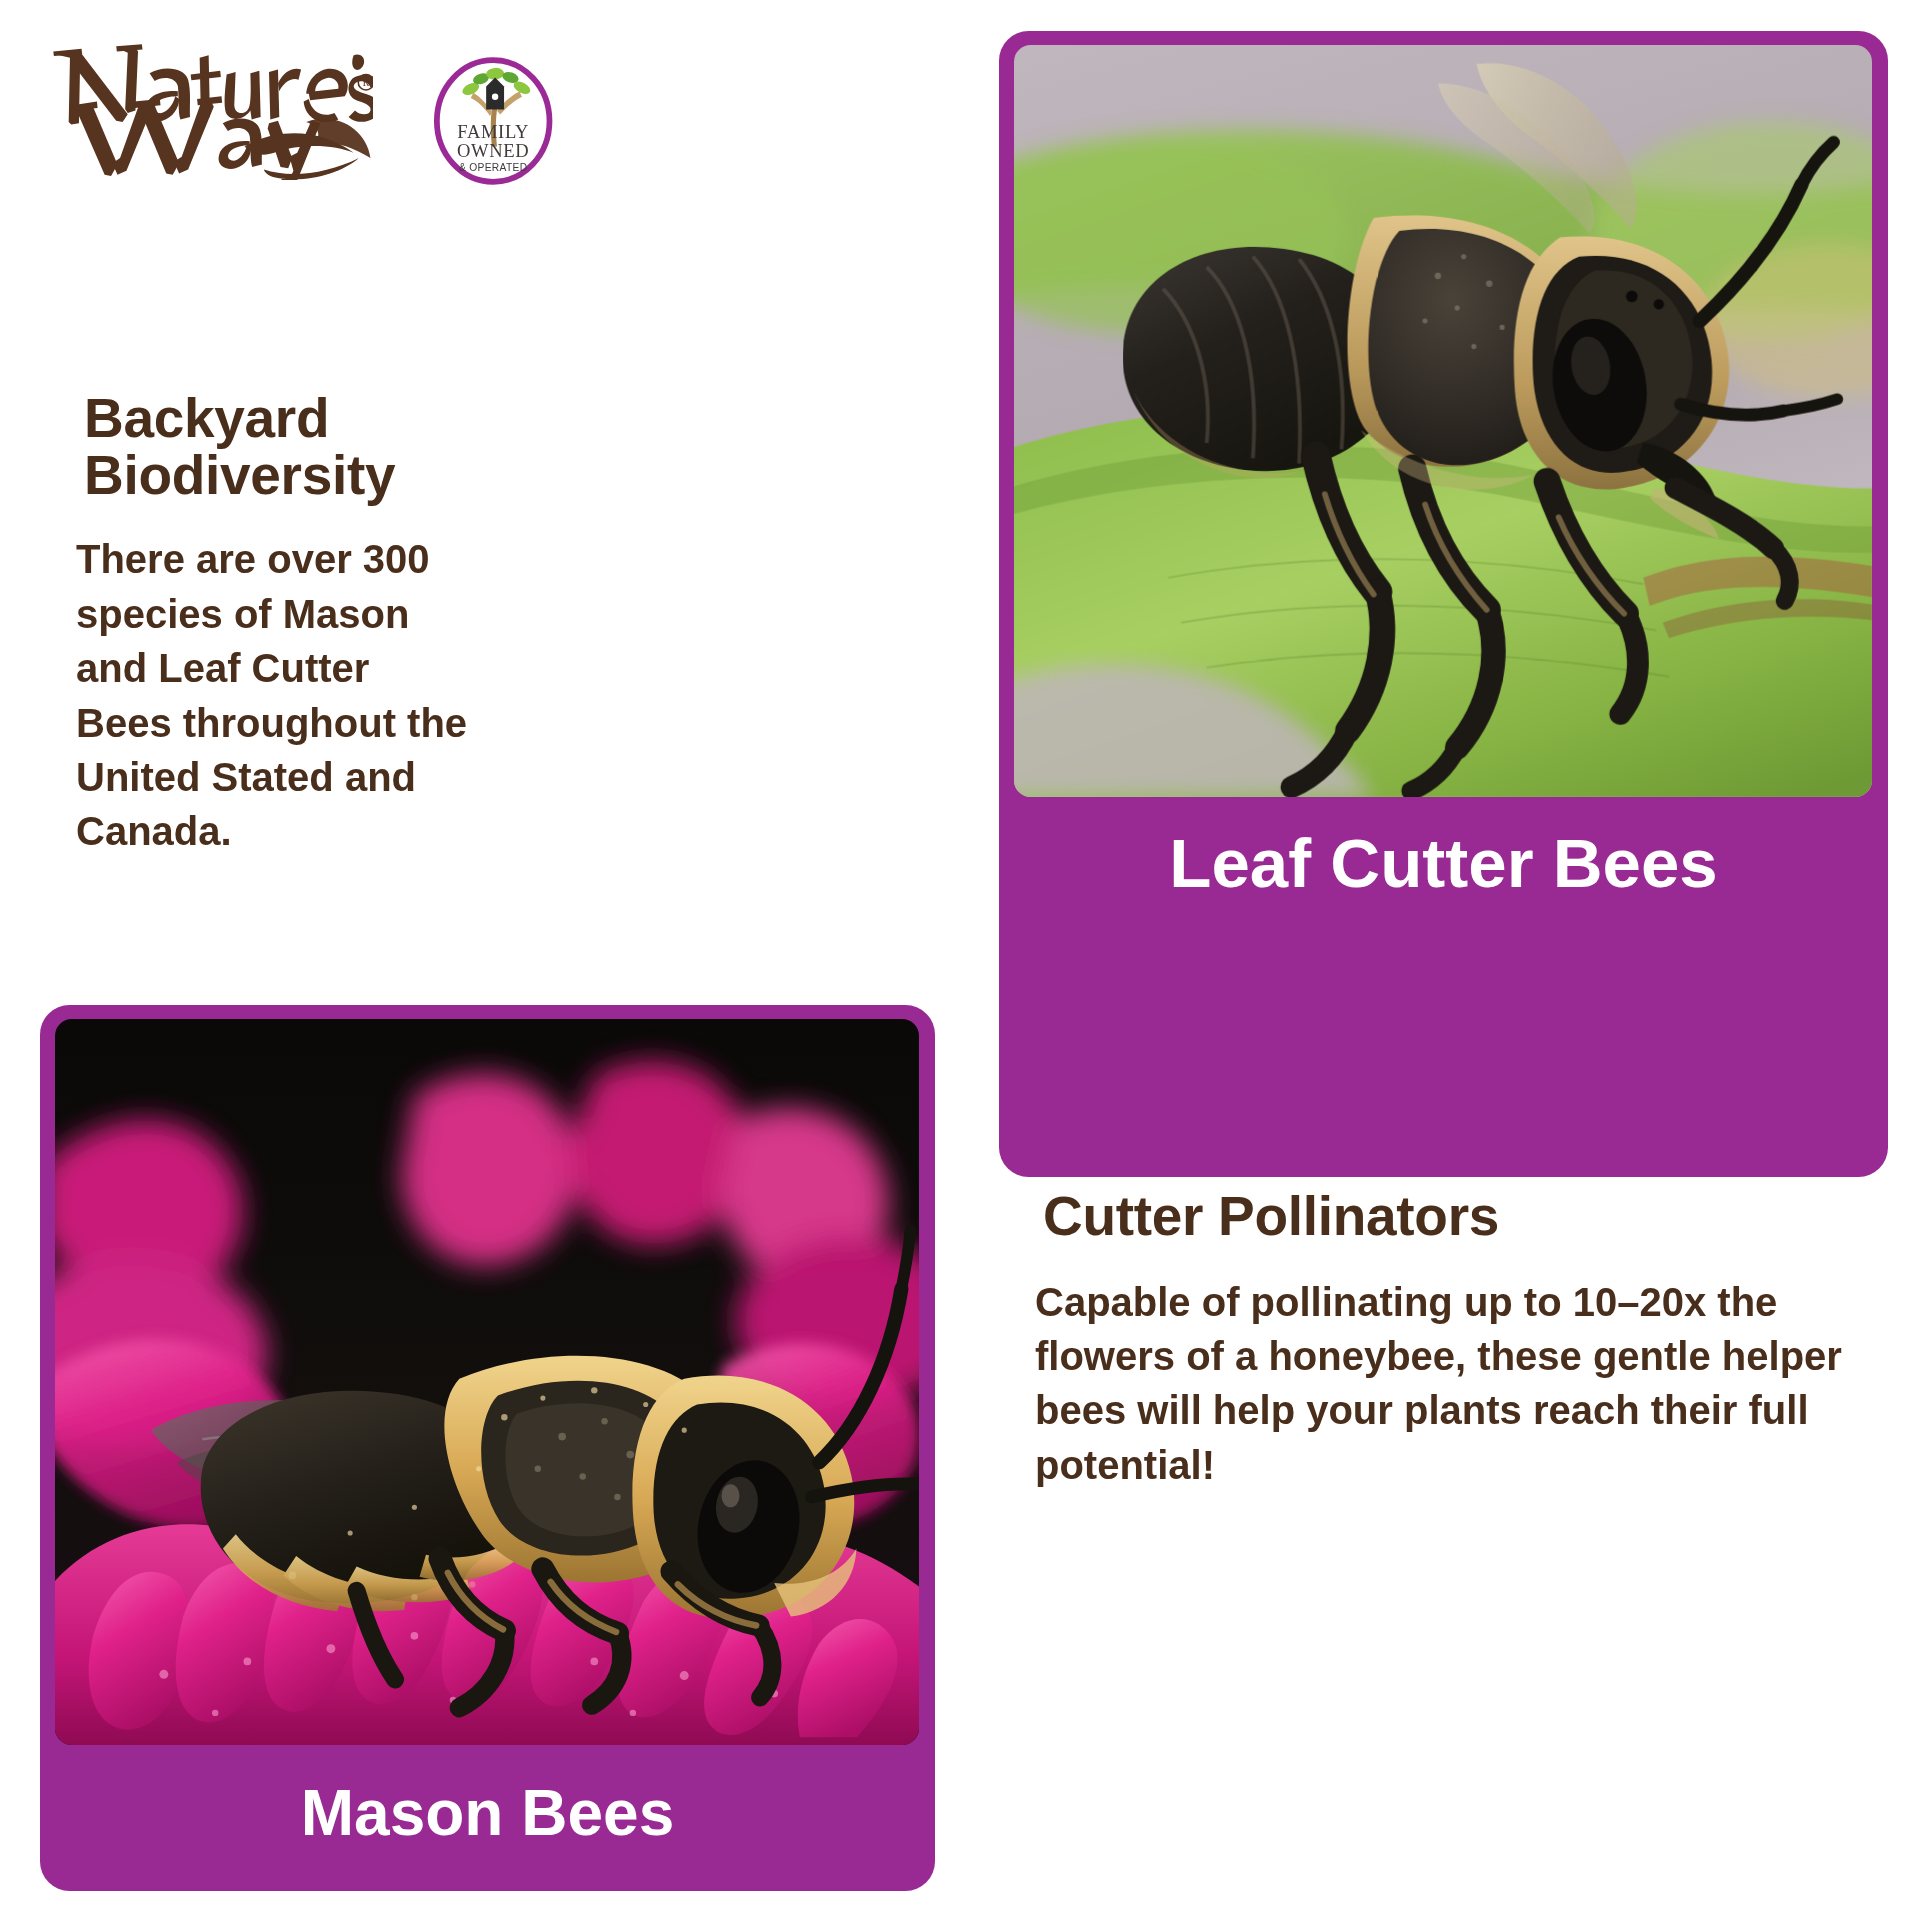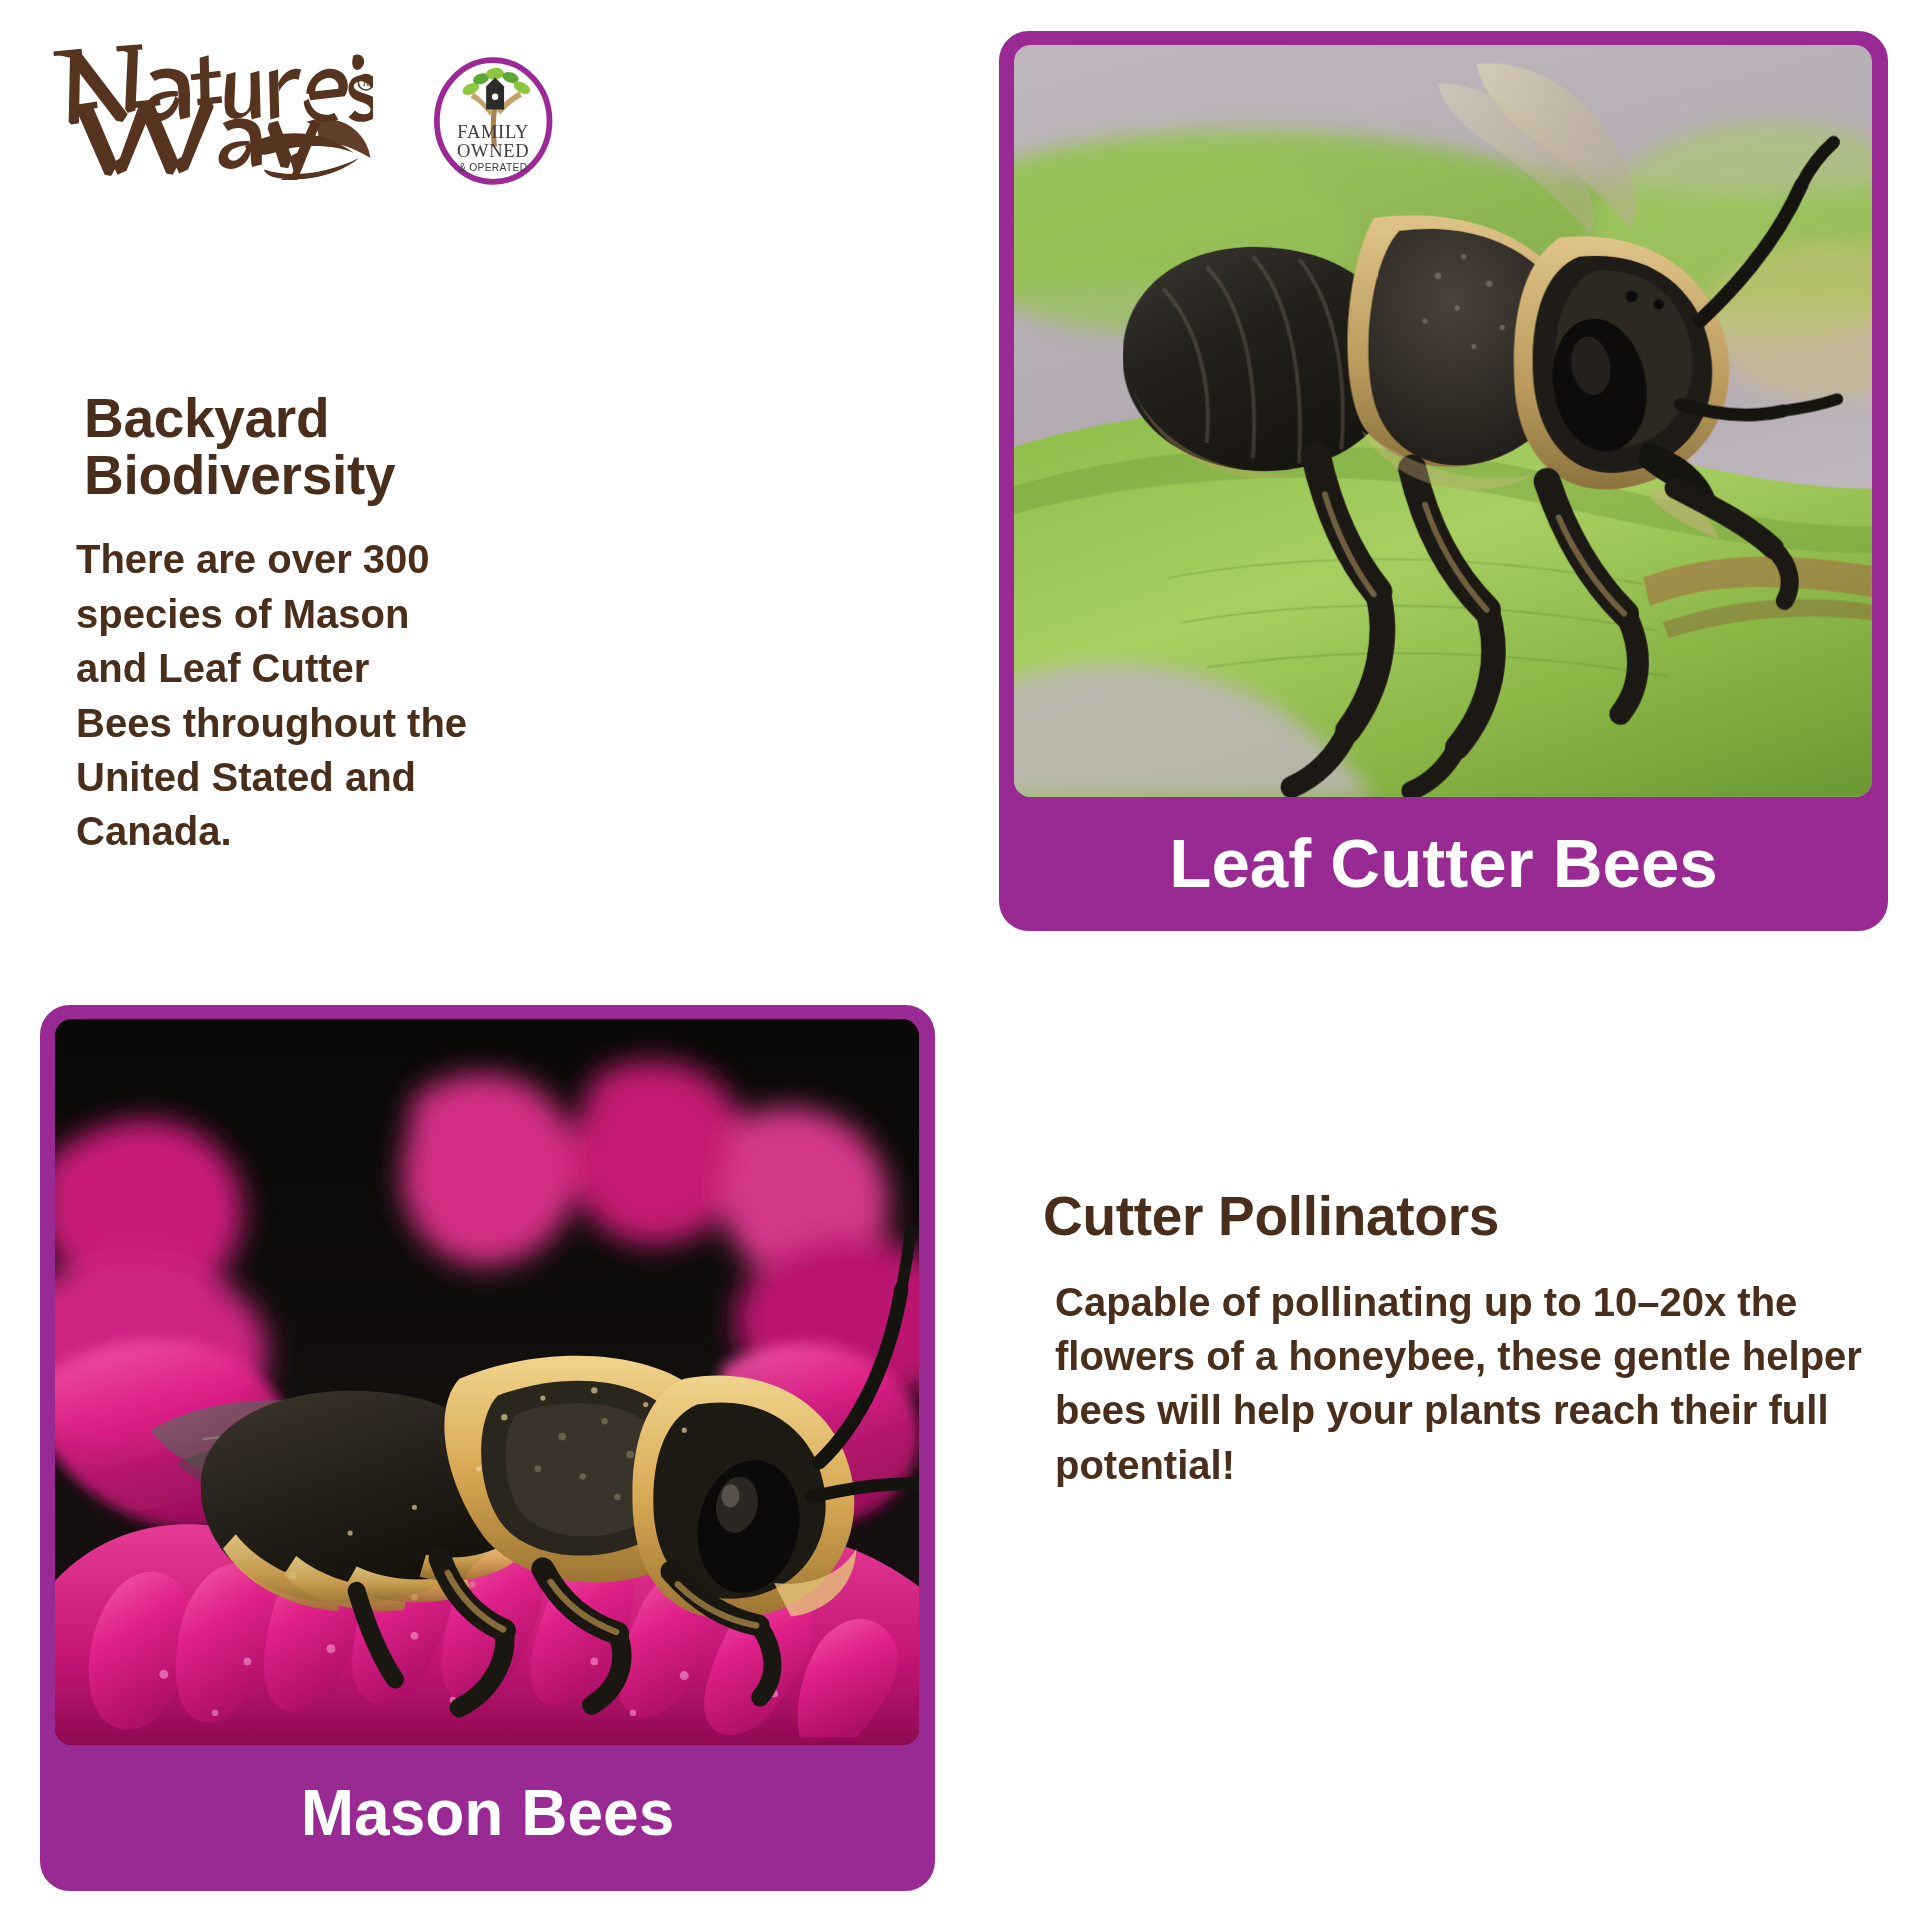--- a/index.html
+++ b/index.html
@@ -37,21 +37,21 @@
   .headline.h-right{font-size:55px;}
 
   .bodytext{
     font-weight:700;
     color:#4a2e1c;
     line-height:1.36;
     margin:0;
     font-stretch:condensed;
   }
   .bodytext.b-left{font-size:40px;margin-top:28px;width:398px;}
-  .bodytext.b-right{font-size:40px;margin-top:29.5px;width:828px;margin-left:20px;}
+  .bodytext.b-right{font-size:40px;margin-top:29.5px;width:828px;}
 
   
   .card{
     position:absolute;
     background:#992a93;
     border-radius:29.5px;
     box-shadow:0 0 0 0 rgba(0,0,0,0);
     overflow:hidden;
   }
   .card-photo{
@@ -64,21 +64,21 @@
     left:0;right:0;
     text-align:center;
     color:#ffffff;
     font-weight:700;
     font-stretch:condensed;
     letter-spacing:0px;
     line-height:1;
   }
 
   
-  #card-leaf{left:999px;top:31px;width:889px;height:900px;}
+  #card-leaf{left:999px;top:31px;width:889px;height:1146px;}
   #photo-leaf{left:15.4px;top:14px;width:858px;height:752px;}
   #cap-leaf{top:798px;font-size:69px;}
 
   
   #card-mason{left:40px;top:1005px;width:895px;height:886px;}
   #photo-mason{left:15.4px;top:14px;width:864px;height:726px;}
   #cap-mason{top:776px;font-size:64px;}
 
   .photo-svg{display:block;width:100%;height:100%;}
 </style>

